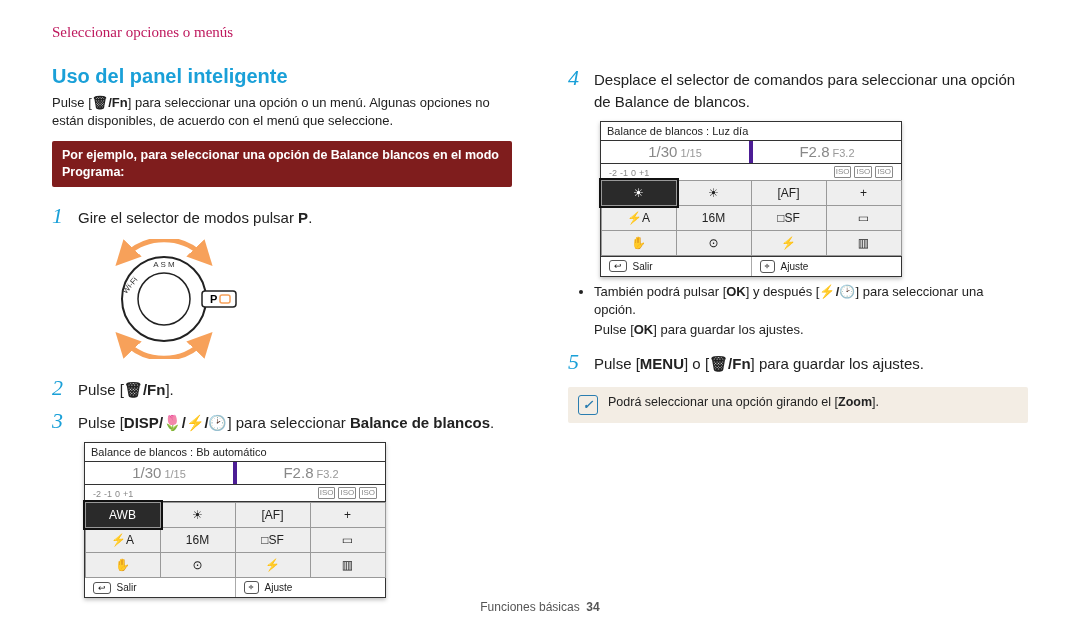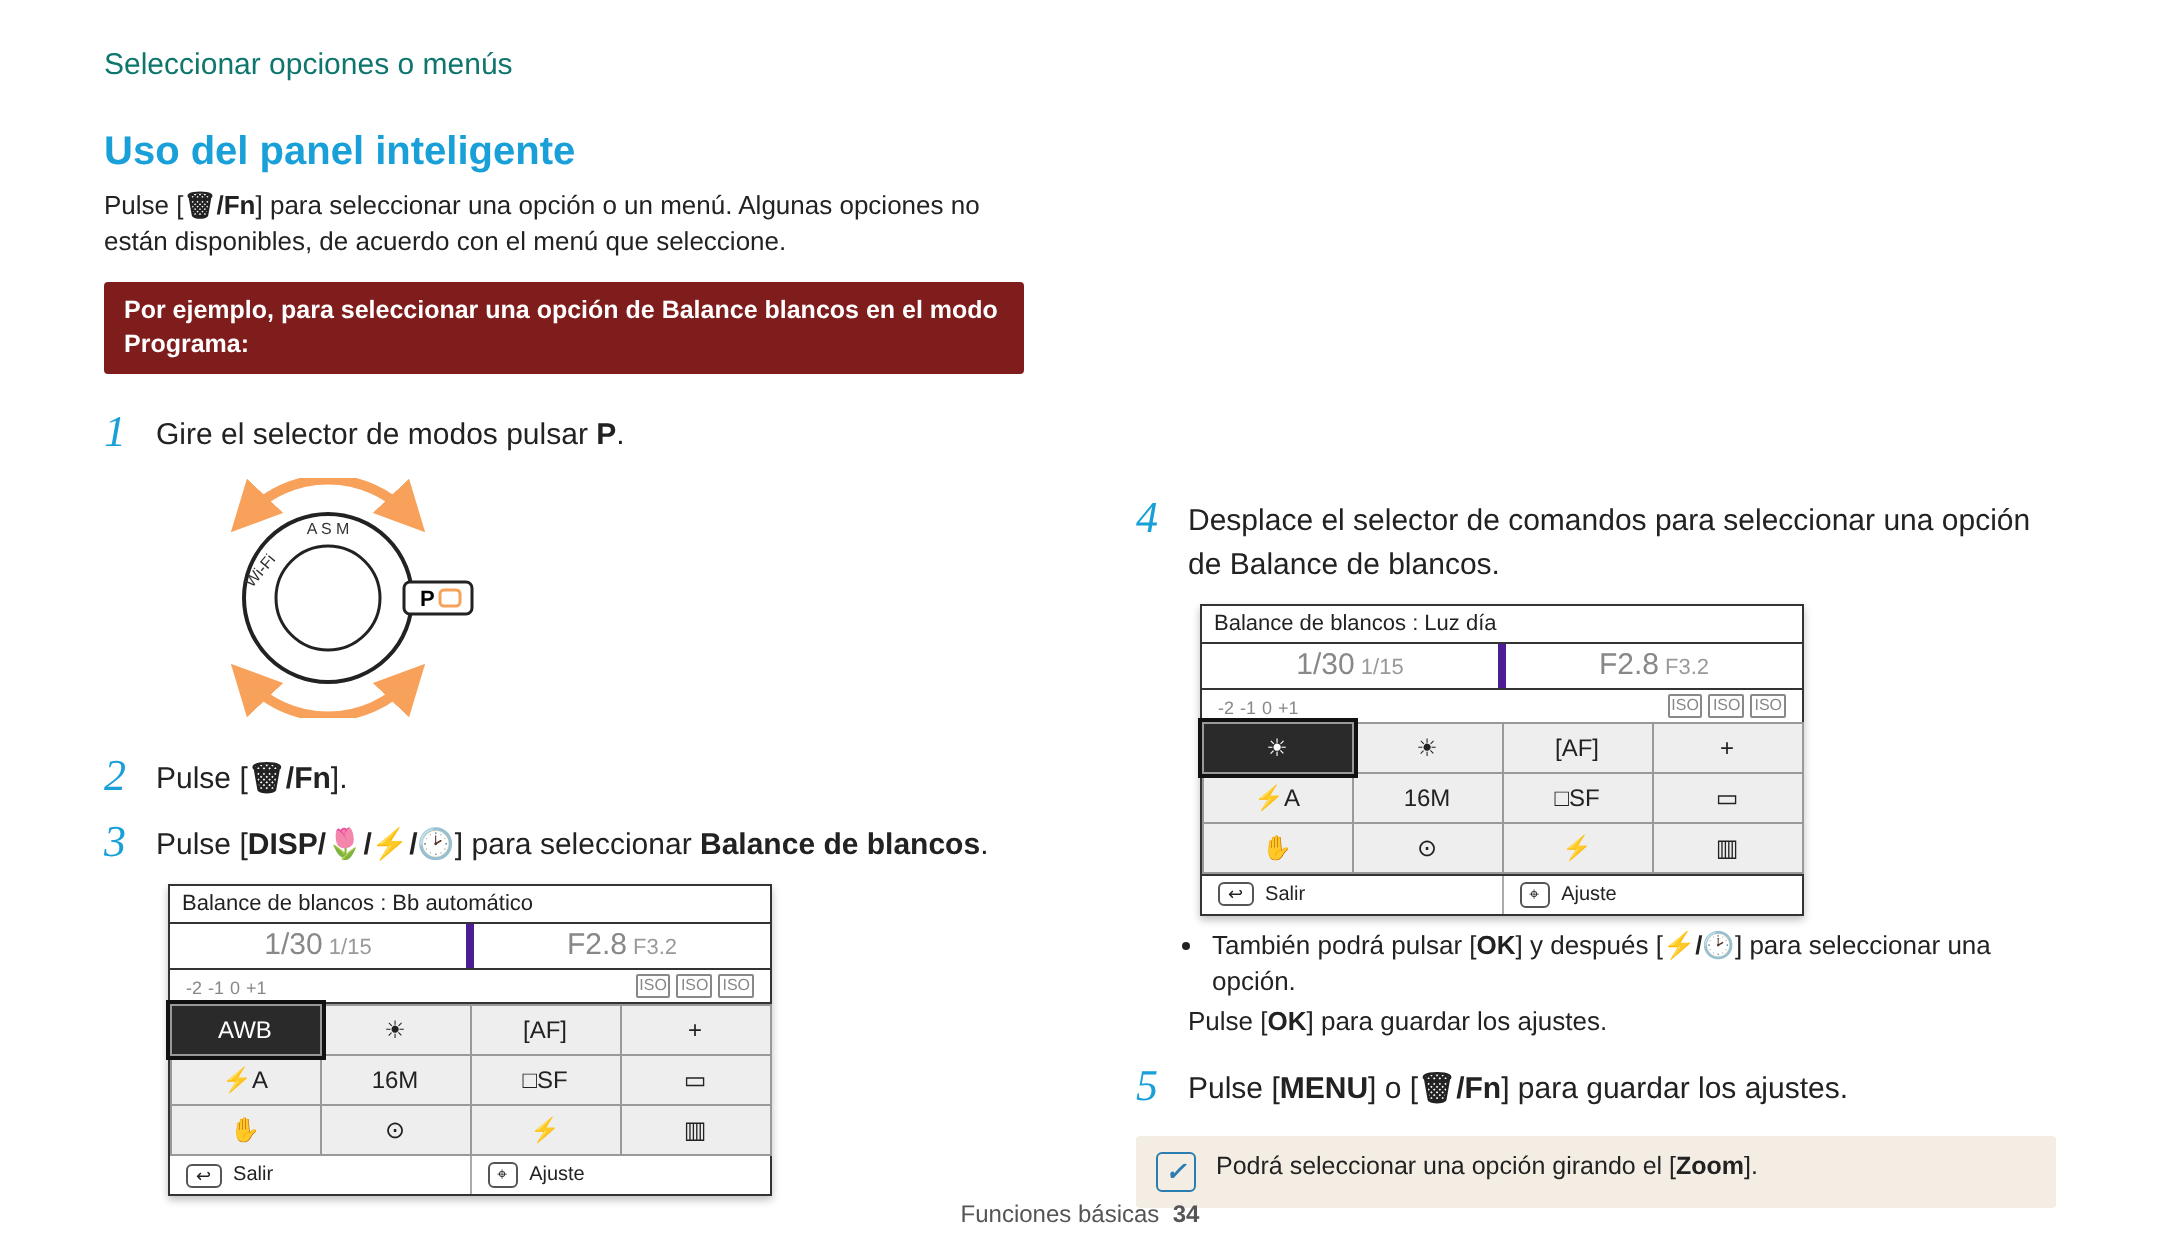--- a/index.html
+++ b/index.html
@@ -6,25 +6,26 @@
   body {
     width: 1080px;
     height: 630px;
     font-family: "Segoe UI", Arial, sans-serif;
     color: #222;
     position: relative;
     padding: 24px 52px 18px 52px;
   }
   .breadcrumb {
     font-size: 15px;
-    color: #0f766e;
+    color: #be185d;
     font-weight: 300;
     margin-bottom: 24px;
-  }
-  .cols { display: flex; gap: 56px; align-items: flex-end; }
+    font-family: Liberation Serif, serif;
+  }
+  .cols { display: flex; gap: 56px; }
   .col { flex: 1; }
   h2.title {
     color: #1aa0d8;
     font-weight: 600;
     font-size: 20px;
     margin-bottom: 6px;
   }
   .intro {
     font-size: 13px;
     line-height: 1.35;
@@ -126,21 +127,21 @@
     border-top:1.5px solid #333;
   }
   .sp-bottom .b {
     flex:1; display:flex; gap:6px; align-items:center;
     padding:3px 8px; font-size:10px;
     border-right:1px solid #aaa;
   }
   .sp-bottom .b:last-child{border-right:none;}
   .sp-bottom .b .k { border:1px solid #555; border-radius:3px; padding:0 4px; font-size:9px;}
   .bullets { margin: 6px 0 10px 26px; font-size:13px; }
-  .bullets li { list-style: disc; margin-left: 12px; margin-bottom:2px; line-height:1.4;}
+  .bullets li { list-style: disc; margin-bottom:2px; line-height:1.4;}
   .note-box {
     display:flex; gap:10px;
     background:#f3ede4;
     border-radius:2px;
     padding:8px 10px;
     font-size:12.5px;
     margin-top:12px;
     align-items:flex-start;
   }
   .note-box .ni {

